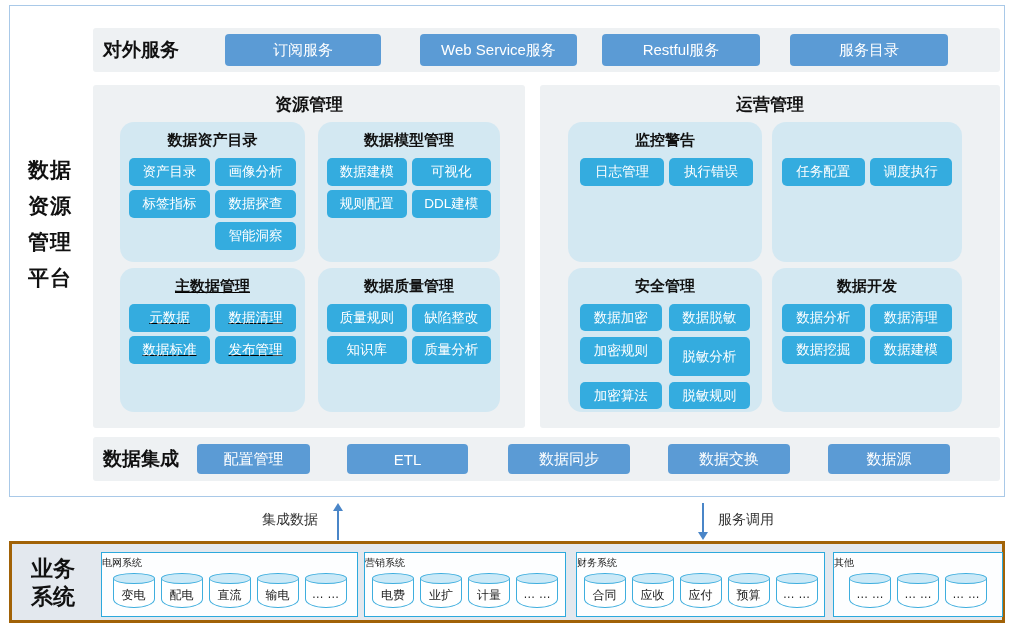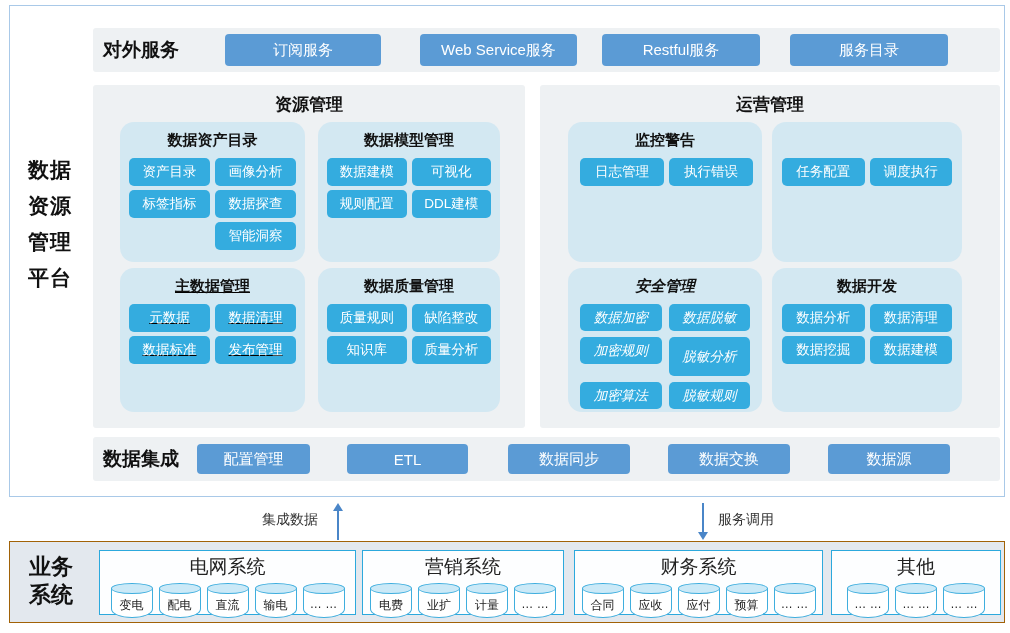--- a/index.html
+++ b/index.html
@@ -48,26 +48,26 @@
   .flow-down .line{top:0;bottom:7px;}
   .head-up{position:absolute;top:0;left:50%;transform:translateX(-50%);width:0;height:0;
            border-left:5px solid transparent;border-right:5px solid transparent;
            border-bottom:8px solid #4A86C8;}
   .head-down{position:absolute;bottom:0;left:50%;transform:translateX(-50%);width:0;height:0;
            border-left:5px solid transparent;border-right:5px solid transparent;
            border-top:8px solid #4A86C8;}
 
   
   .biz-band{position:absolute;left:9px;top:541px;width:996px;height:82px;
-            background:#E3E8EE;border:1px solid #a16207;box-sizing:border-box;}
+            background:#E3E8EE;border:3px solid #a16207;box-sizing:border-box;}
   .biz-label{position:absolute;left:19px;top:11px;font-size:22px;font-weight:bold;
              color:#111;line-height:28px;}
   .biz-box{position:absolute;top:8px;height:65px;background:#FDFEFF;
            border:1px solid #2CA9DD;box-sizing:border-box;}
-  .biz-title{text-align:center;font-size:19px;color:#222;margin-top:3px;}
+  .biz-title{font-size:10px;color:#222;margin-top:3px;}
   .cyl-row{display:flex;justify-content:center;gap:6px;margin-top:3px;}
   .cylinder{position:relative;width:42px;height:36px;}
   .cyl-top{position:absolute;left:0;top:0;width:100%;height:11px;background:#CBE9F7;
            border:1px solid #3FAEDE;border-radius:50%;box-sizing:border-box;z-index:2;}
   .cyl-body{position:absolute;left:0;top:5px;width:100%;height:30px;background:#fff;
            border:1px solid #3FAEDE;border-top:none;box-sizing:border-box;z-index:1;
            border-radius:0 0 50% 50% / 0 0 9px 9px;}
   .cyl-label{position:absolute;left:0;top:14px;width:100%;text-align:center;
              font-size:12px;color:#222;z-index:3;}
 </style>
@@ -151,21 +151,21 @@
     </div>
 
     <div class="section" style="left:232px;top:37px;width:190px;height:140px;">
       <div class="sec-title"></div>
       <div class="chip-grid" style="padding-left:10px;padding-right:10px;">
         <div class="chip">任务配置</div>
         <div class="chip">调度执行</div>
       </div>
     </div>
 
-    <div class="section" style="left:28px;top:183px;width:194px;height:144px;font-style:italic;">
+    <div class="section" style="left:28px;top:183px;width:194px;height:144px;">
       <div class="sec-title">安全管理</div>
       <div class="chip-grid" style="padding-left:12px;padding-right:12px;gap:6px 7px;">
         <div class="chip" style="height:27px;">数据加密</div>
         <div class="chip" style="height:27px;">数据脱敏</div>
         <div class="chip" style="height:27px;">加密规则</div>
         <div class="chip" style="height:39px;">脱敏分析</div>
         <div class="chip" style="height:27px;">加密算法</div>
         <div class="chip" style="height:27px;">脱敏规则</div>
       </div>
     </div>

